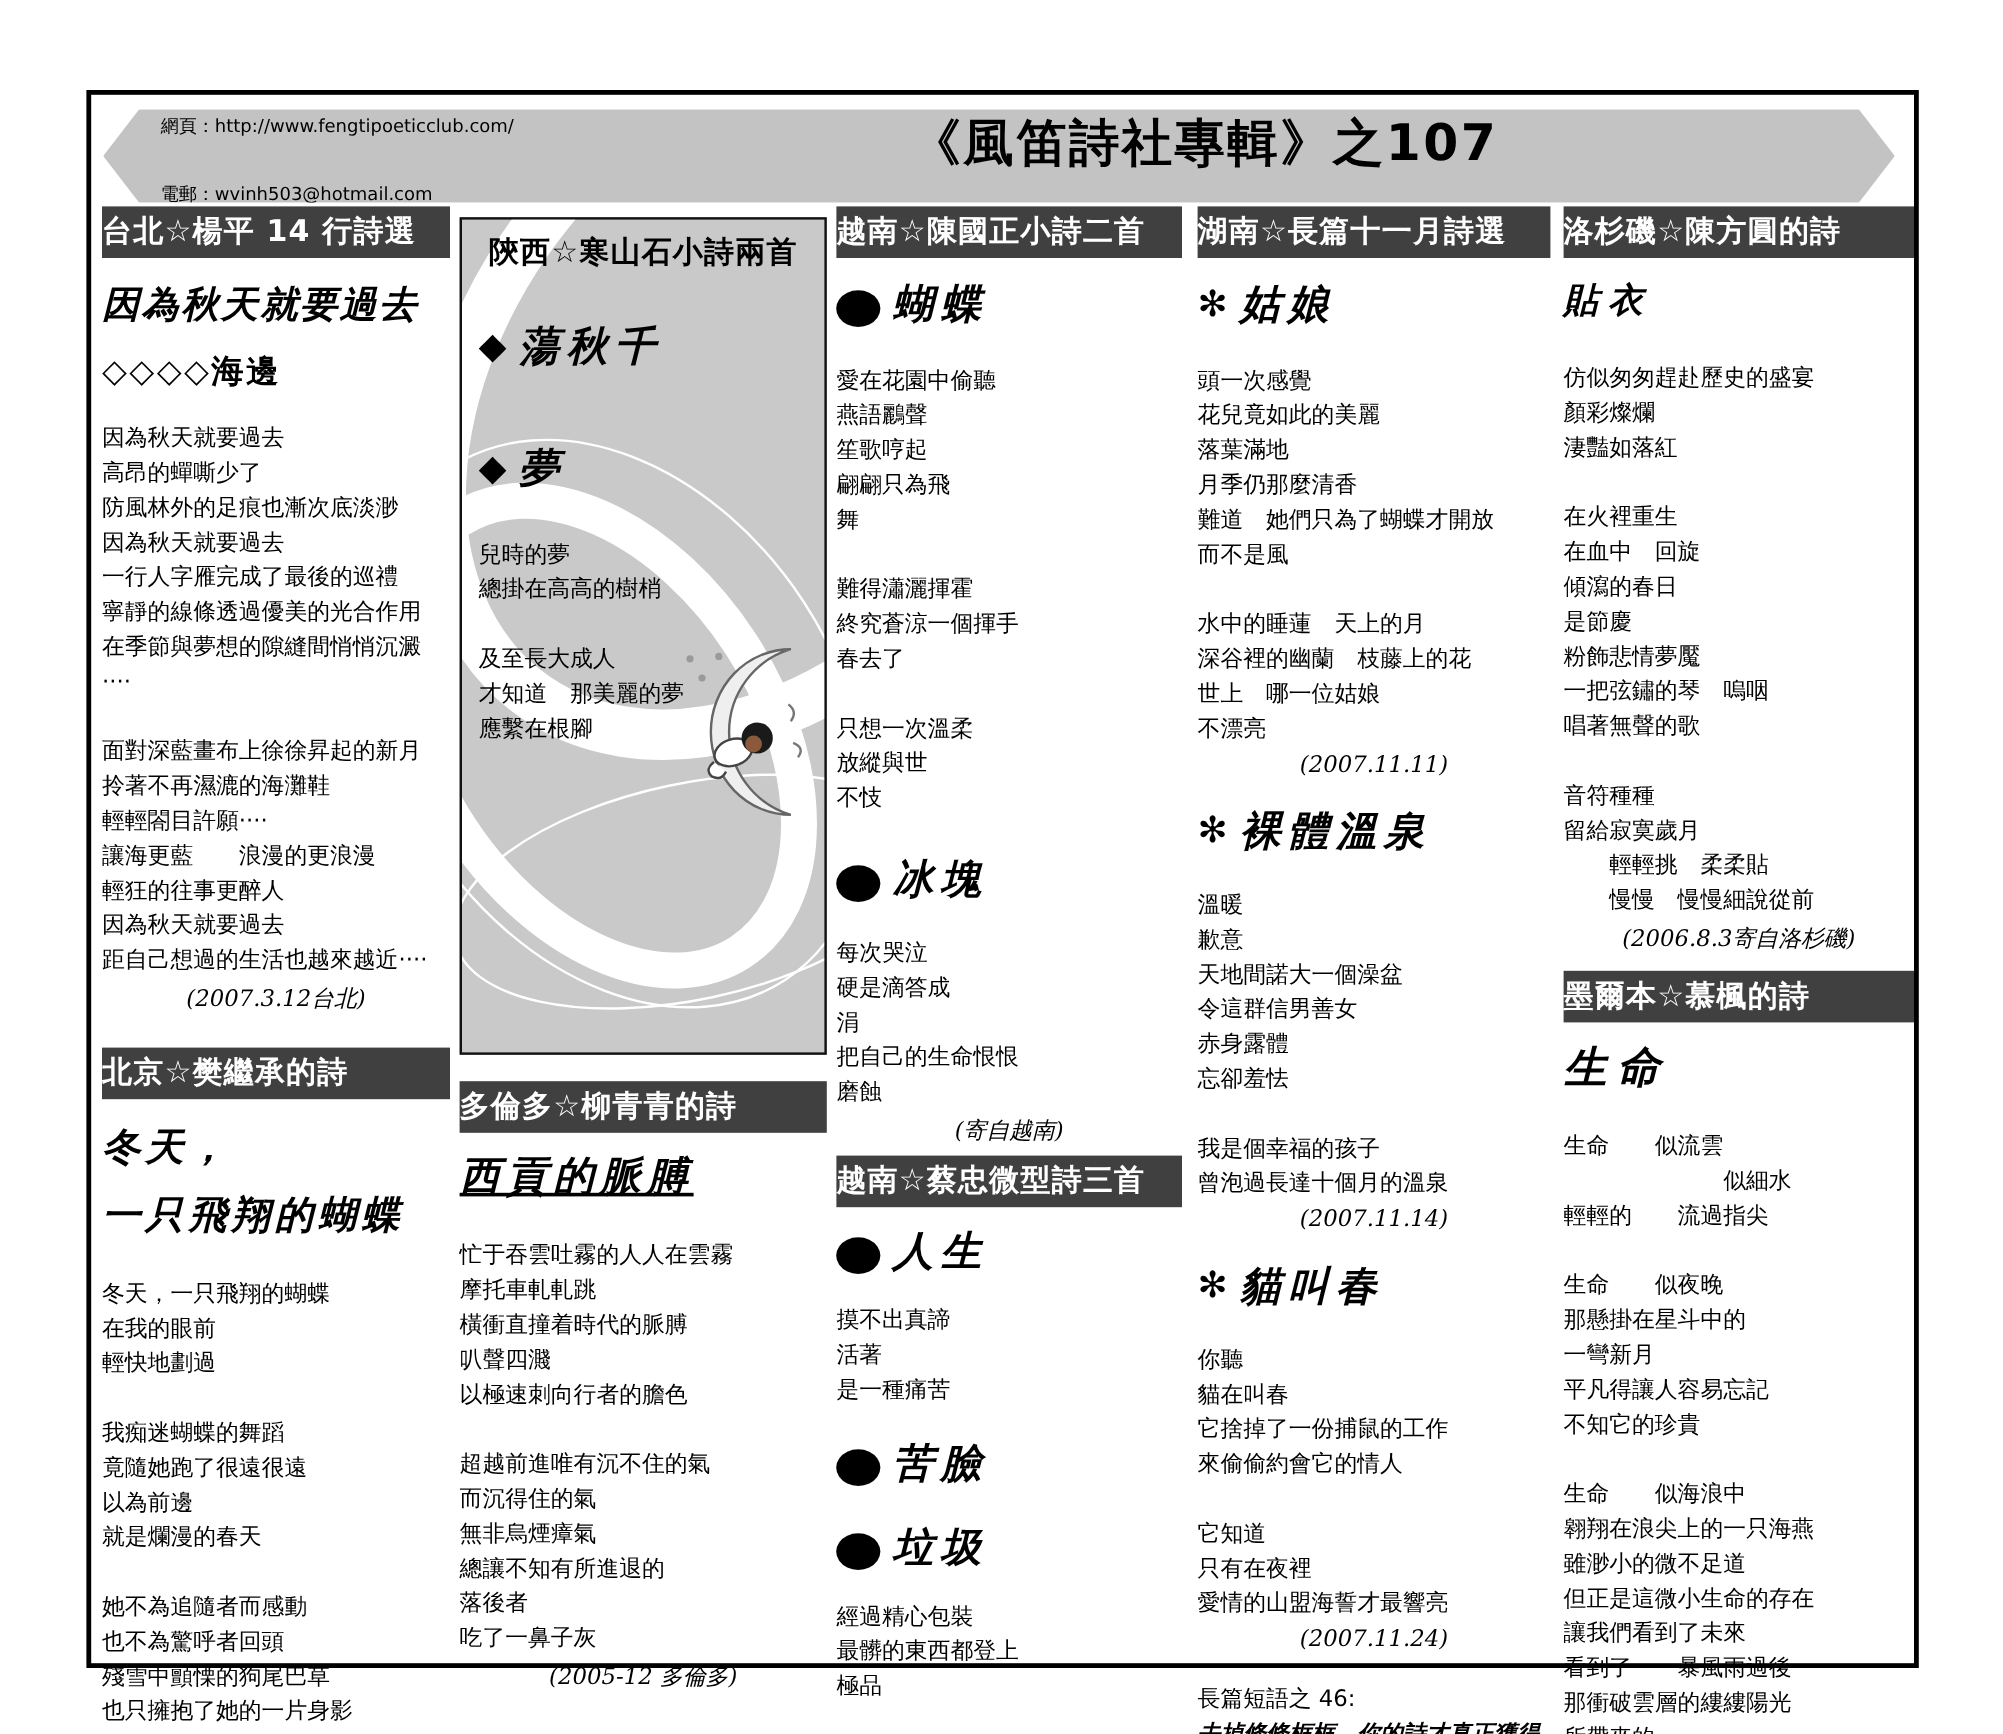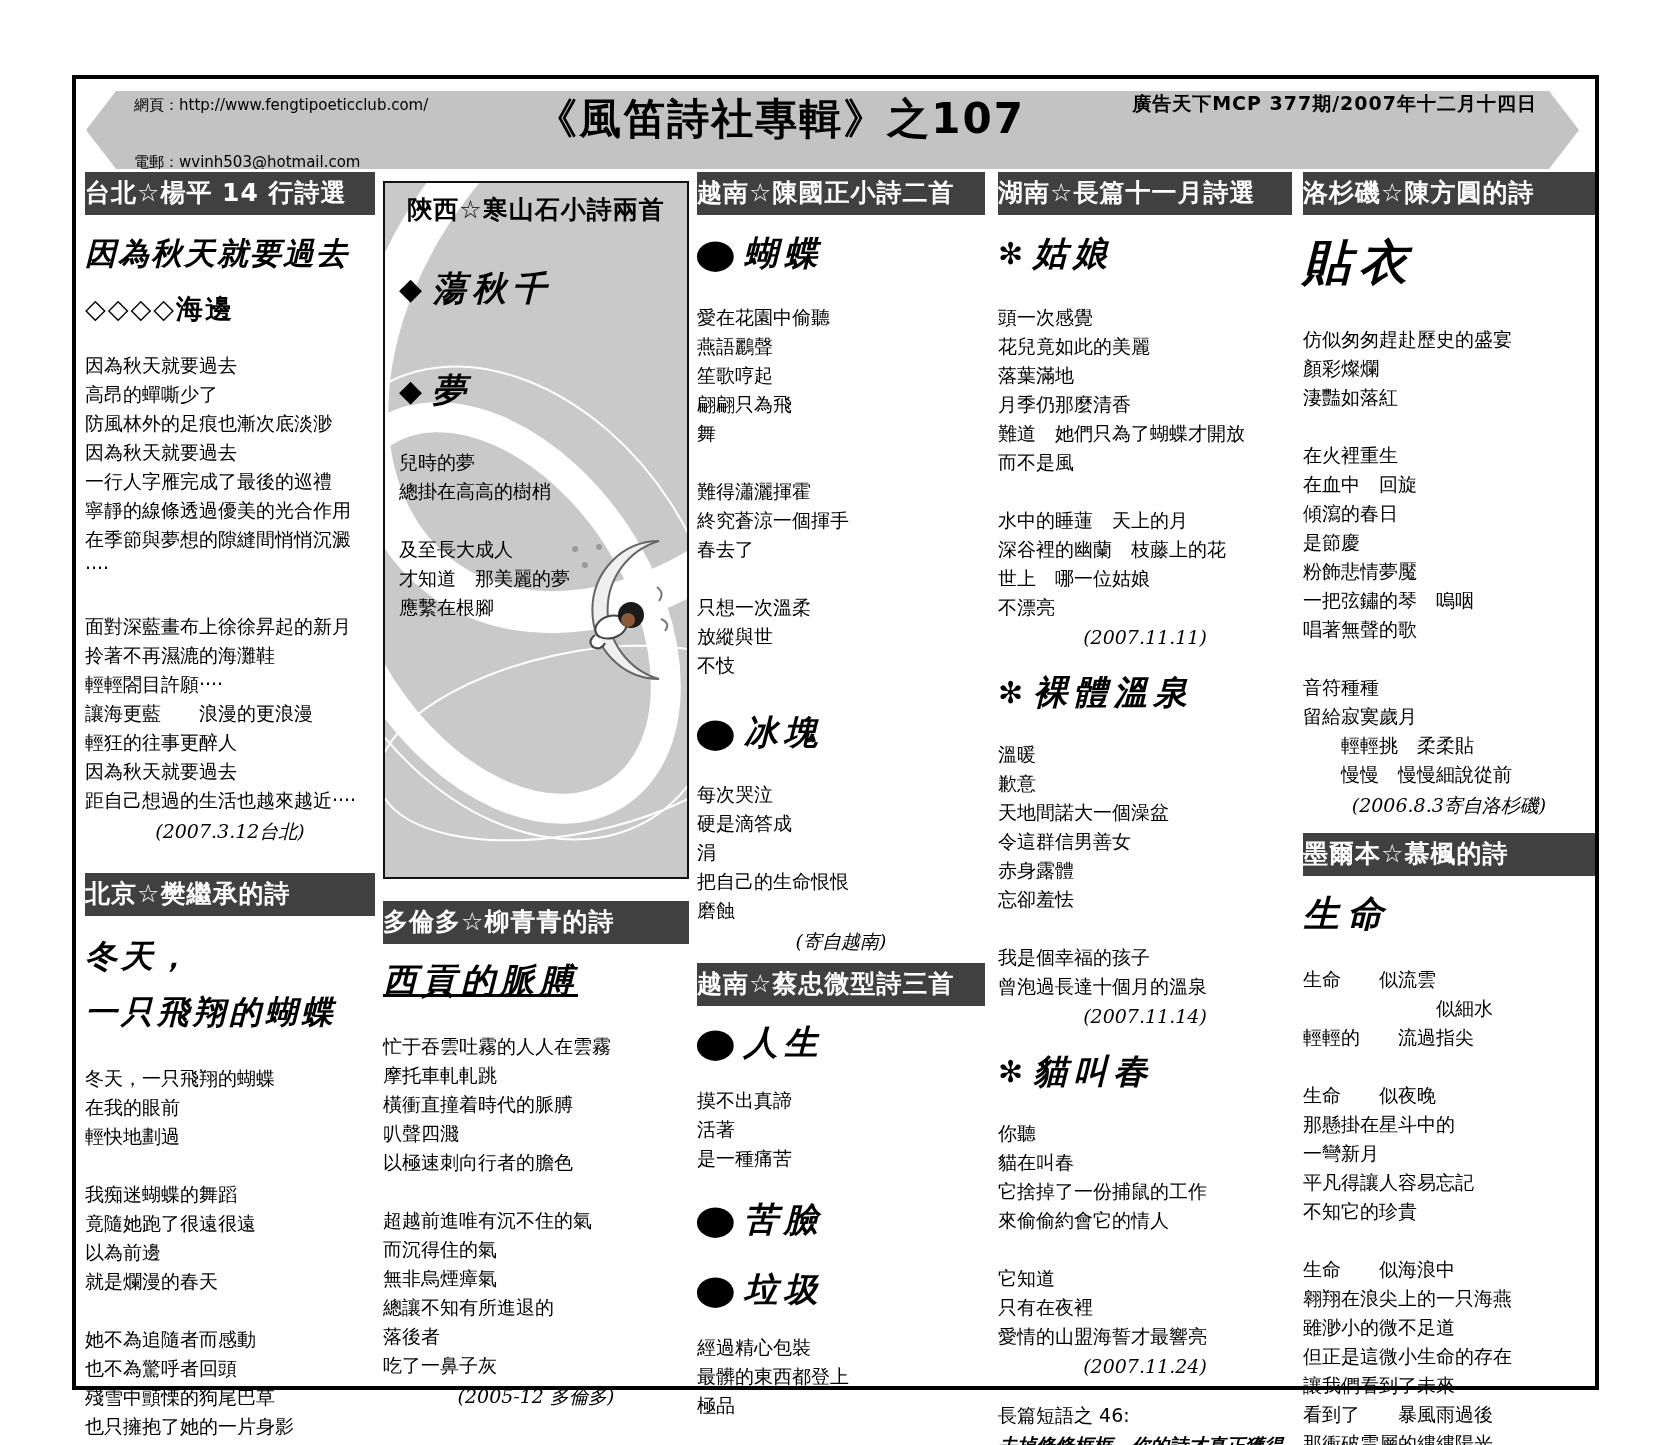--- a/index.html
+++ b/index.html
@@ -51,21 +51,20 @@
 </head>
 <body>
 
 <div class="page">
   <div class="frame">
 
     <div class="banner">
       <div class="contact"><span>網頁：http://www.fengtipoeticclub.com/</span><br>
         <span>電郵：wvinh503@hotmail.com</span></div>
       <div class="main-title">《風笛詩社專輯》之107</div>
-      <div class="edition">廣告天下MCP 377期/2007年十二月十四日</div>
     </div>
 
     <div class="col" style="left:9px;top:93px;width:290px;">
       <div class="colhead">台北☆楊平 14 行詩選</div>
       <div class="script col1-title">因為秋天就要過去</div>
       <div class="subtitle">◇◇◇◇海邊</div>
       <div class="body mt-body">因為秋天就要過去
 高昂的蟬嘶少了
 防風林外的足痕也漸次底淡渺
 因為秋天就要過去
@@ -264,21 +263,21 @@
       <div class="date">(2007.11.24)</div>
 
       <div class="note-title">長篇短語之 46:</div>
       <div class="note-body">去掉條條框框，你的詩才真正獲得了
 自由；忘掉寫詩，你才真正開始寫詩
 。</div>
     </div>
 
     <div class="col" style="left:1227px;top:93px;width:292px;">
       <div class="colhead">洛杉磯☆陳方圓的詩</div>
-      <div class="script" style="font-size:48px;letter-spacing:8px;margin-top:16px;">貼衣</div>
+      <div class="script" style="font-size:29px;letter-spacing:8px;margin-top:16px;">貼衣</div>
       <div class="body" style="margin-top:30px;">仿似匆匆趕赴歷史的盛宴
 顏彩燦爛
 淒豔如落紅
 
 在火裡重生
 在血中　回旋
 傾瀉的春日
 是節慶
 粉飾悲情夢魘
 一把弦鏽的琴　嗚咽

